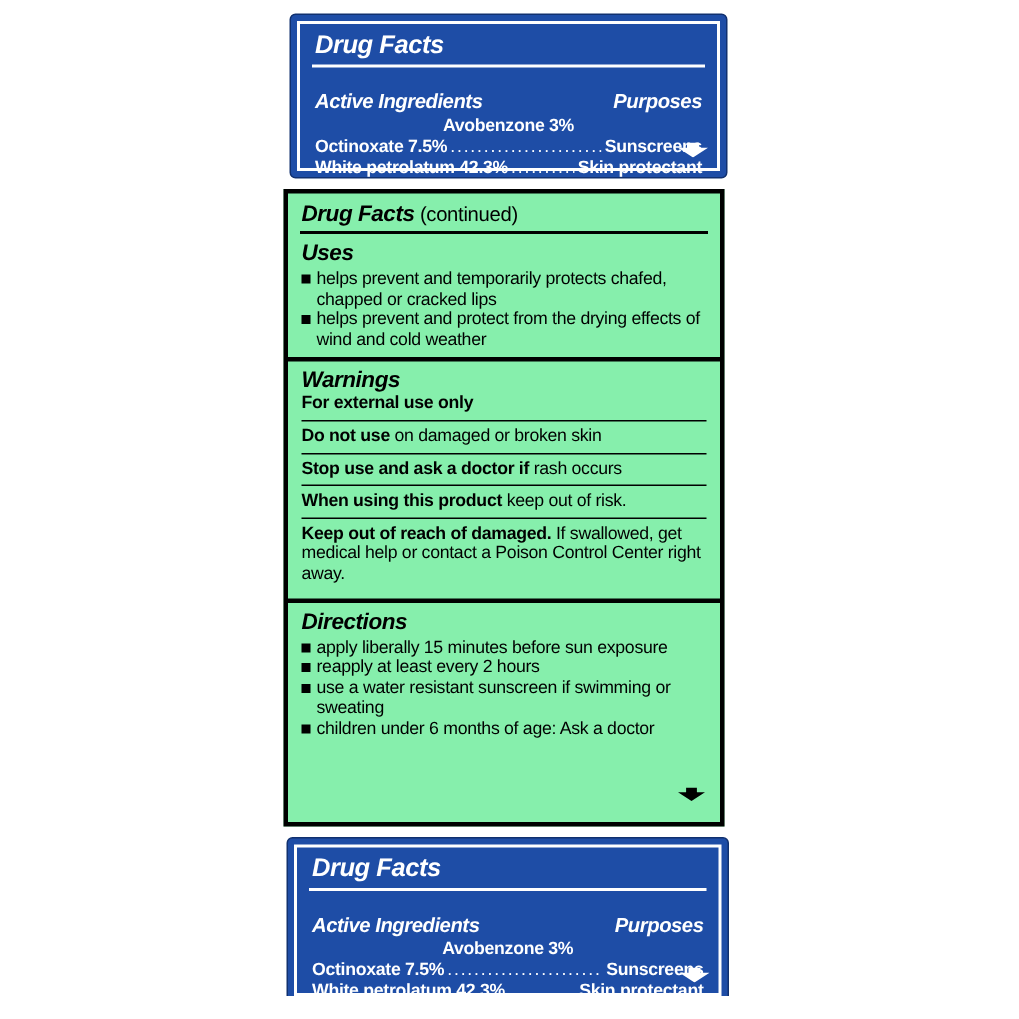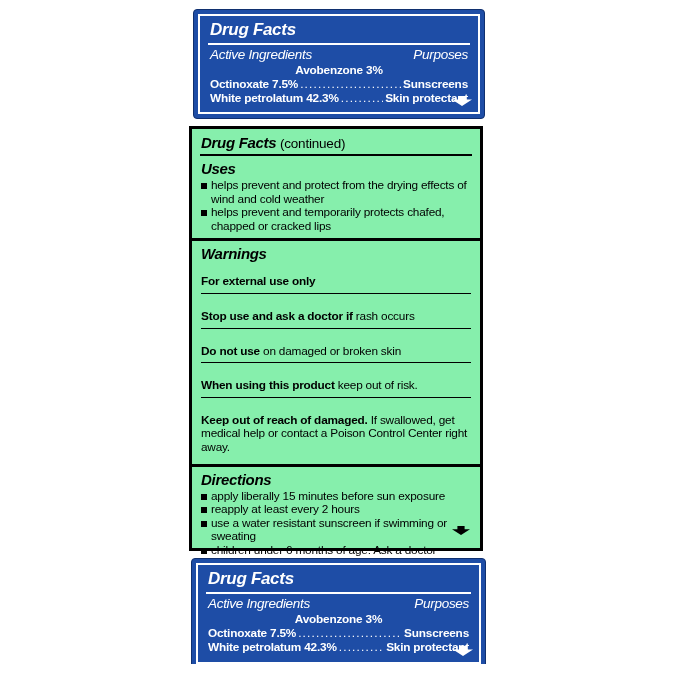--- a/index.html
+++ b/index.html
@@ -5,41 +5,41 @@
   * { margin:0; padding:0; box-sizing:border-box; }
   html,body { width:679px; height:679px; background:#ffffff; }
   body { font-family:"Liberation Sans", sans-serif; color:#000; }
   .stage { position:relative; width:679px; height:664px; background:#fff; overflow:hidden; }
 
   
   .blue-panel { position:absolute; background:#1e4da6; border:1px solid #10306f; border-radius:4px; padding:4px; }
   .blue-inner { position:relative; height:100%; border:2px solid #ffffff; padding:3px 8px 3px 8px; color:#fff; }
   .bp-title { font-size:17px; font-weight:700; font-style:italic; letter-spacing:-0.3px; padding:1px 0 3px 2px; }
   .bp-rule { height:2px; background:#ffffff; }
-  .bp-cols { display:flex; justify-content:space-between; font-weight:400; font-style:italic; font-size:13.5px; letter-spacing:-0.3px; padding:2px 2px 1px 2px; }
+  .bp-cols { display:flex; justify-content:space-between; font-weight:700; font-style:italic; font-size:13.5px; letter-spacing:-0.3px; padding:15px 2px 1px 2px; }
   .ing-row { display:flex; align-items:baseline; font-size:11.8px; font-weight:700; letter-spacing:-0.2px; line-height:14px; padding:0 2px;justify-content:center; }
   .leader { flex:1; overflow:hidden; white-space:nowrap; margin:0 2px; }
   .leader::after { content:"................................................................................"; letter-spacing:1.2px; font-weight:400; }
   .bp-arrow { position:absolute; right:6px; bottom:2px; color:#ffffff; }
 
   #panel-top    { left:193px; top:9px;   width:292px; height:110px; }
   #panel-bottom { left:191px; top:558px; width:295px; height:111px; }
 
   
   .fact-box { position:absolute; left:189px; top:126px; width:294px; height:425px; background:#86efac; border:3px solid #000; letter-spacing:-0.2px; }
   .hdr { font-size:13.5px; padding:5px 8px 2px 9px; }
   .hdr .t { font-weight:700; font-style:italic; font-size:15px; letter-spacing:-0.3px; }
   .thin-hrule { height:2px; background:#000; margin:1px 8px 0 8px; }
   .sec { padding:2px 9px 5px 9px; }
   .sec-heading { font-size:15px; font-weight:700; font-style:italic; letter-spacing:-0.3px; padding:2px 0 2px 0; }
   .bullet { display:flex; font-size:11.8px; line-height:13.6px; }
   .sq { flex:none; width:6px; height:6px; background:#000; margin:4px 4px 0 0; }
   .bt { flex:1; }
   .divider { height:3px; background:#000; }
-  .wrow { font-size:11.8px; line-height:13.6px; padding:3px 0 4px 0; border-bottom:1.5px solid #000;margin-top:13px; }
+  .wrow { font-size:11.8px; line-height:13.6px; padding:3px 0 4px 0; border-bottom:1.5px solid #000; }
   .wrow.last { border-bottom:none; }
   .b { font-weight:700; }
   .bi { font-weight:700; font-style:italic; }
   .dir-arrow { position:absolute; right:10px; bottom:9px; color:#000; }
 </style>
 </head>
 <body>
 
 <div class="stage">
 
@@ -76,40 +76,40 @@
     <div class="hdr">
       <span class="t">Drug Facts</span>
       <span>(continued)</span>
     </div>
     <div class="thin-hrule"></div>
 
     <div class="sec">
       <div class="sec-heading">Uses</div>
       <div class="bullet">
         <span class="sq"></span>
-        <span class="bt">helps prevent and protect from the drying effects of wind and cold weather</span>
+        <span class="bt">helps prevent and temporarily protects chafed, chapped or cracked lips</span>
       </div>
       <div class="bullet">
         <span class="sq"></span>
-        <span class="bt">helps prevent and temporarily protects chafed, chapped or cracked lips</span>
+        <span class="bt">helps prevent and protect from the drying effects of wind and cold weather</span>
       </div>
     </div>
 
     <div class="divider"></div>
 
     <div class="sec">
       <div class="sec-heading" style="padding-bottom:0">Warnings</div>
       <div class="wrow" style="padding-top:0">
         <span class="b">For external use only</span><span></span>
       </div>
       <div class="wrow">
-        <span class="b">Stop use and ask a doctor if</span><span> rash occurs</span>
+        <span class="b">Do not use</span><span> on damaged or broken skin</span>
       </div>
       <div class="wrow">
-        <span class="b">Do not use</span><span> on damaged or broken skin</span>
+        <span class="b">Stop use and ask a doctor if</span><span> rash occurs</span>
       </div>
       <div class="wrow">
         <span class="b">When using this product</span><span> keep out of risk.</span>
       </div>
       <div class="wrow last">
         <span class="b">Keep out of reach of damaged.</span><span>  If swallowed, get medical help or contact a Poison Control Center right away.</span>
       </div>
     </div>
 
     <div class="divider"></div>

